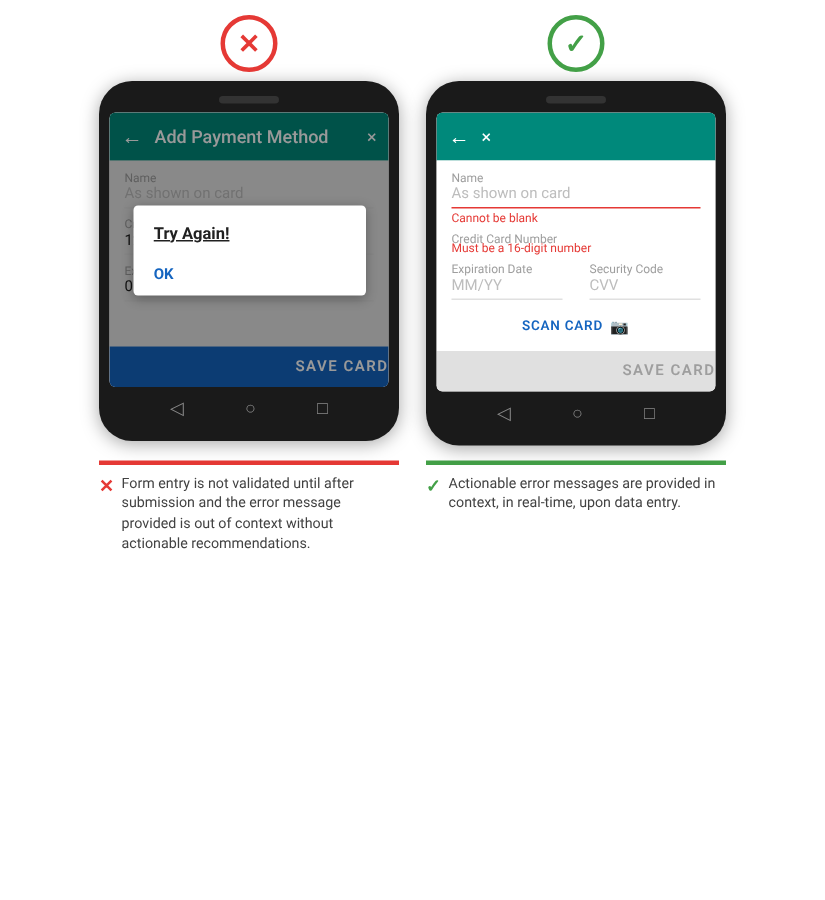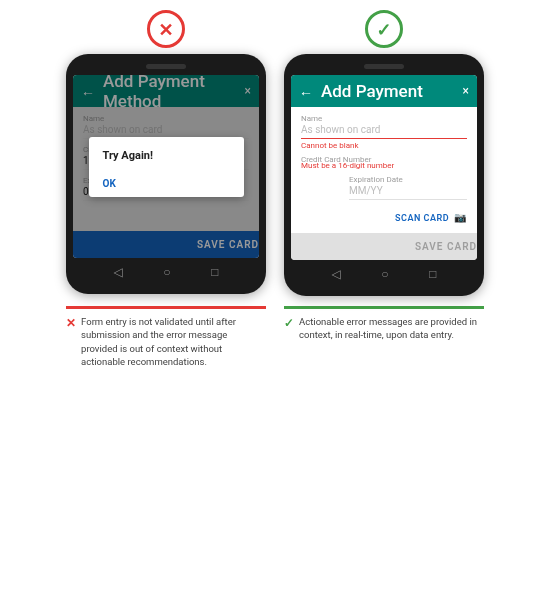--- a/index.html
+++ b/index.html
@@ -96,21 +96,21 @@
     }
 
     .app-bar .back-arrow {
       color: #fff;
       font-size: 14px;
       margin-right: 8px;
     }
 
     .app-bar .title {
       color: #fff;
-      font-size: 17px;
+      font-size: 12px;
       font-weight: 500;
       flex: 1;
     }
 
     .app-bar .close-x {
       color: #fff;
       font-size: 12px;
     }
 
     
@@ -144,32 +144,31 @@
       margin-bottom: 5px;
     }
 
     .field-value.error-underline {
       border-bottom-color: #e53935;
     }
 
     .fields-row {
       display: flex;
       gap: 18px;
-      margin-left: 48px;
     }
 
     .fields-row .field-group {
       flex: 1;
     }
 
     
     .scan-card-btn {
       display: flex;
       align-items: center;
-      justify-content: flex-end;
+      justify-content: center;
       gap: 5px;
       font-size: 9px;
       color: #1565c0;
       font-weight: 600;
       letter-spacing: 0.5px;
       padding: 6px 0 4px;
     }
 
     .scan-icon {
       font-size: 10px;
@@ -227,20 +226,21 @@
       padding: 12px 14px 8px;
       width: 155px;
       box-shadow: 0 2px 8px rgba(0,0,0,0.3);
     }
 
     .dialog-title {
       font-size: 11px;
       font-weight: 700;
       color: #212121;
       margin-bottom: 16px;
+      text-decoration: underline;
     }
 
     .dialog-body {
       font-size: 9px;
       color: #424242;
       line-height: 1.4;
       margin-bottom: 6px;
     }
 
     .dialog-body ul {
@@ -380,37 +380,40 @@
     <div class="badge-circle good">
       <span>✓</span>
     </div>
     <div class="phone">
       <div class="phone-speaker"></div>
       <div class="phone-screen-wrapper">
         <div class="phone-screen">
 
           <div class="app-bar">
             <span class="back-arrow">←</span>
-            <span class="title">Add Payment</span>
             <span class="close-x">×</span>
           </div>
 
           <div class="form-body">
 
             <div class="field-label">Name</div>
             <div class="field-value error-underline">As shown on card</div>
             <div class="field-error">Cannot be blank</div>
 
             <div class="field-label">Credit Card Number</div>
             <div class="field-error">Must be a 16-digit number</div>
 
             <div class="fields-row">
               <div class="field-group">
                 <div class="field-label">Expiration Date</div>
                 <div class="field-value">MM/YY</div>
+              </div>
+              <div class="field-group">
+                <div class="field-label">Security Code</div>
+                <div class="field-value">CVV</div>
               </div>
             </div>
 
             <div class="scan-card-btn">
               <span>SCAN CARD</span>
               <span class="scan-icon">📷</span>
             </div>
           </div>
 
           <div class="save-card-btn">SAVE CARD</div>

